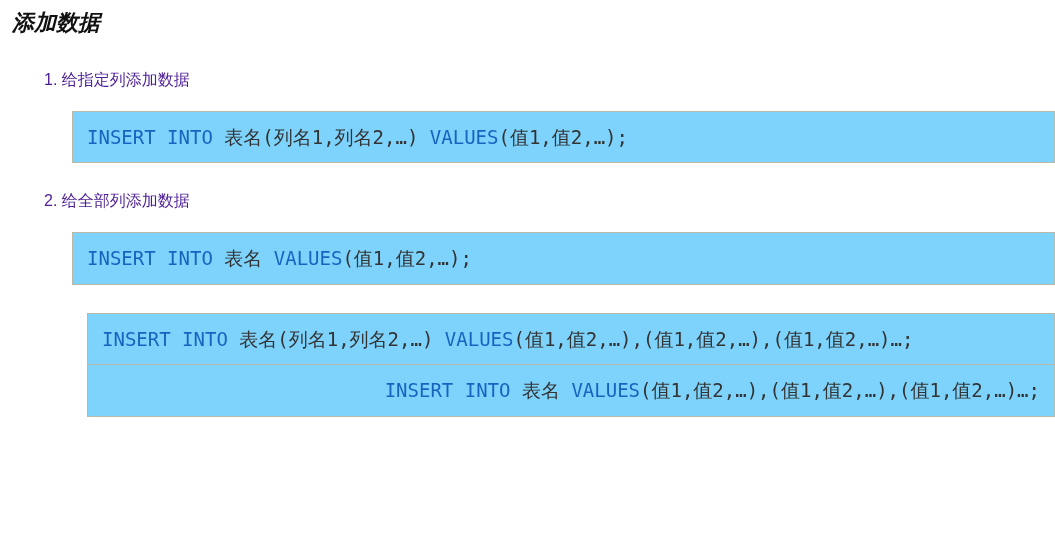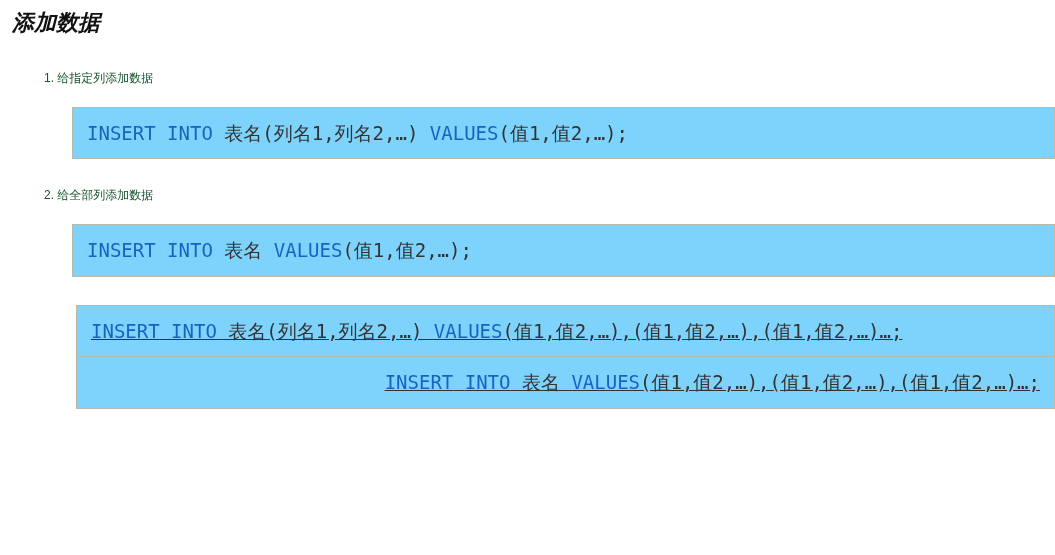--- a/index.html
+++ b/index.html
@@ -18,38 +18,38 @@
       padding: 8px 0 10px 12px;
       font-style: italic;
     }
     ol.sections {
       list-style: none;
       padding-left: 44px;
       margin-top: 22px;
     }
     ol.sections > li { margin-bottom: 28px; }
     .section-label {
-      font-size: 12px;
-      color: #14532d;
+      font-size: 16px;
+      color: #4c1d95;
       margin-bottom: 20px;
     }
     .code-block {
       margin-left: 28px;
       background: #7dd3fc;
       border: 1px solid #b9b9a8;
       padding: 10px 14px;
       font-family: "Menlo", "Consolas", "DejaVu Sans Mono", monospace;
       font-size: 19px;
       line-height: 1.6;
       color: #333;
       white-space: pre;
       overflow: hidden;
     }
     .code-stack { margin-left: 28px; }
-    .code-stack .code-block { margin-left: 4px; text-decoration: underline; }
+    .code-stack .code-block { margin-left: 15px; }
     .code-stack .code-block + .code-block { margin-top: -1px; text-align: right; }
     .kw { color: #1565c0; }
   </style>
 </head>
 <body>
 
 <div class="container">
   <h2 class="page-title">添加数据</h2>
   <ol class="sections">
       <li>

